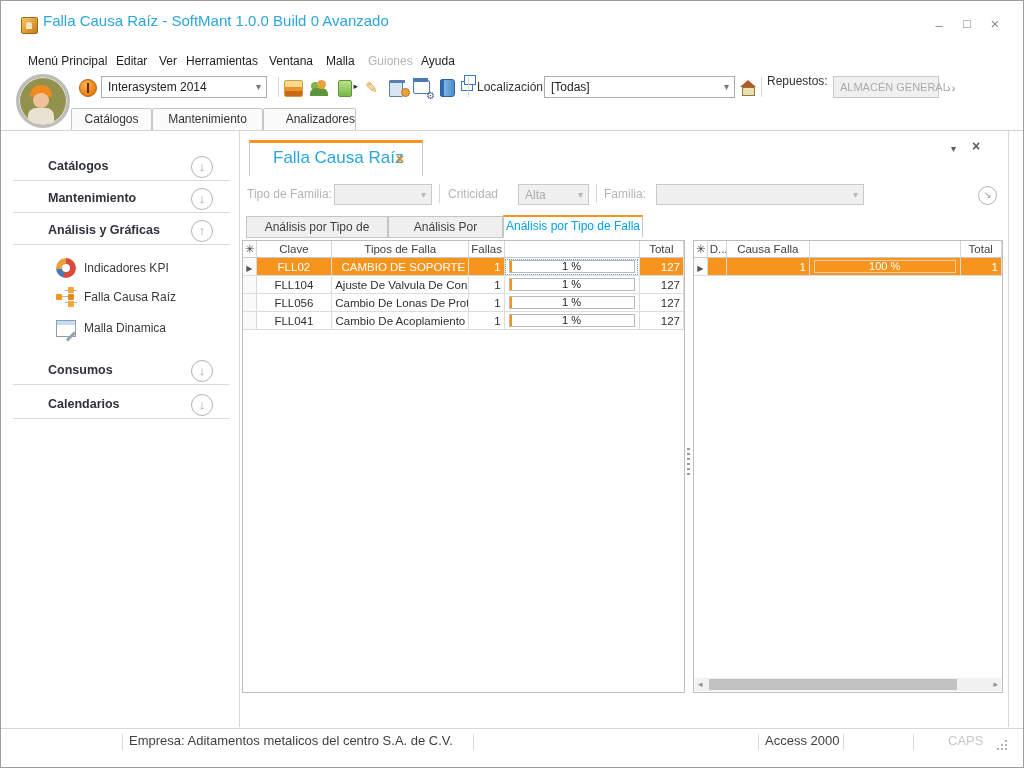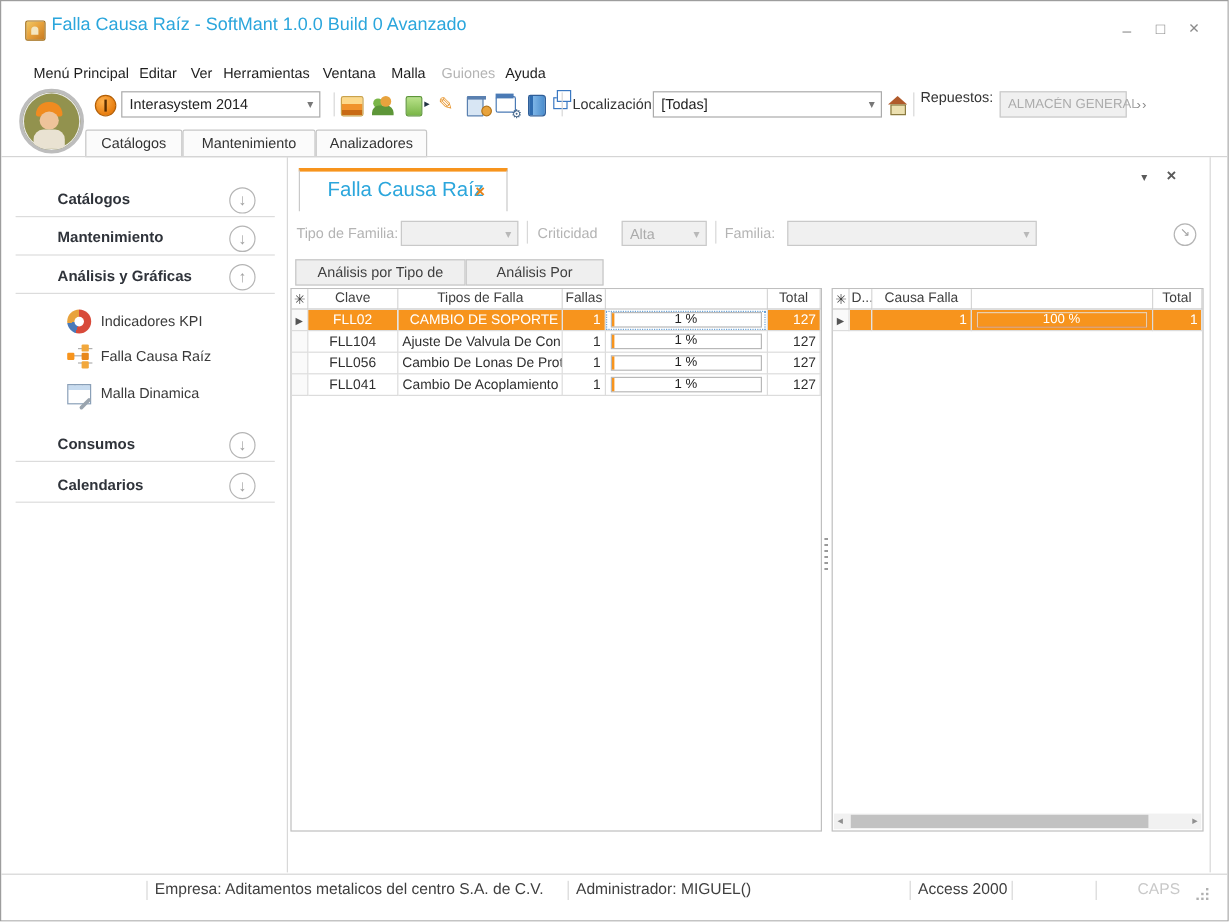--- a/index.html
+++ b/index.html
@@ -184,21 +184,21 @@
   </div>
   <div class="abs vsep" style="left:760px;top:76px;height:20px;"></div>
   <div class="abs tb-label" style="left:766px;top:69px;">Repuestos:</div>
   <div class="abs combo disabled" style="left:832px;top:75px;width:104px;height:20px;">
     <span class="val" style="font-size:11px;top:4px;text-align:center;">ALMACÉN GENERAL</span>
   </div>
   <div class="abs overflow" style="left:946px;top:81px;">››</div>
 
   <div class="abs rtab" style="left:70px;top:107px;width:79px;">Catálogos</div>
   <div class="abs rtab" style="left:151px;top:107px;width:109px;">Mantenimiento</div>
-  <div class="abs rtab" style="left:262px;top:107px;width:91px;">Analizadores</div>
+  <div class="abs rtab" style="left:262px;top:107px;width:91px;text-align:right;">Analizadores</div>
   <div class="abs hline" style="left:0;top:129px;width:1022px;"></div>
 
   <div class="abs sb-group" style="left:47px;top:150px;">Catálogos</div>
   <div class="abs circ-arrow" style="left:190px;top:155px;">↓</div>
   <div class="abs sb-sep" style="left:12px;top:179px;width:216px;"></div>
 
   <div class="abs sb-group" style="left:47px;top:182px;">Mantenimiento</div>
   <div class="abs circ-arrow" style="left:190px;top:187px;">↓</div>
   <div class="abs sb-sep" style="left:12px;top:211px;width:216px;"></div>
 
@@ -254,20 +254,21 @@
   <div class="abs vsep" style="left:595px;top:183px;height:19px;"></div>
   <div class="abs flt-label" style="left:603px;top:183px;">Familia:</div>
   <div class="abs combo disabled" style="left:655px;top:183px;width:206px;height:19px;">
     <span class="val"></span>
     <span class="arr">▾</span>
   </div>
   <div class="abs circ-arrow" style="left:977px;top:185px;width:17px;height:17px;font-size:10px;line-height:16px;font-weight:normal;">↘</div>
 
   <div class="abs subtab" style="left:245px;top:215px;width:140px;">Análisis por Tipo de Familia</div>
   <div class="abs subtab" style="left:387px;top:215px;width:113px;">Análisis Por Elemento</div>
+  <div class="abs subtab active" style="left:502px;top:214px;width:138px;">Análisis por Tipo de Falla</div>
 
   <div class="abs gridbox" style="left:241px;top:239px;width:441px;height:451px;">
     <table class="grid">
       <colgroup>
           <col style="width:13px">
           <col style="width:75px">
           <col style="width:136px">
           <col style="width:35px">
           <col style="width:134px">
           <col style="width:44px">
@@ -376,21 +377,20 @@
       <span class="a" style="left:3px;">◂</span>
       <div class="thumb"></div>
       <span class="a" style="right:3px;">▸</span>
     </div>
   </div>
 
   <div class="abs hline" style="left:0;top:727px;width:1022px;"></div>
   <div class="abs sb-vsep" style="left:121px;top:733px;"></div>
   <div class="abs sb-text" style="left:128px;top:727px;">Empresa: Aditamentos metalicos del centro S.A. de C.V.</div>
   <div class="abs sb-vsep" style="left:472px;top:733px;"></div>
-  <div class="abs sb-text" style="left:479px;top:727px;">Administrador: MIGUEL()</div>
   <div class="abs sb-vsep" style="left:757px;top:733px;"></div>
   <div class="abs sb-text" style="left:764px;top:727px;">Access 2000</div>
   <div class="abs sb-vsep" style="left:842px;top:733px;"></div>
   <div class="abs sb-vsep" style="left:912px;top:733px;"></div>
   <div class="abs sb-text" style="left:947px;top:727px;color:#c9c9c9;">CAPS</div>
   <div class="abs grip" style="left:996px;top:747px;"></div>
 
 </div>
 
 </body></html>

